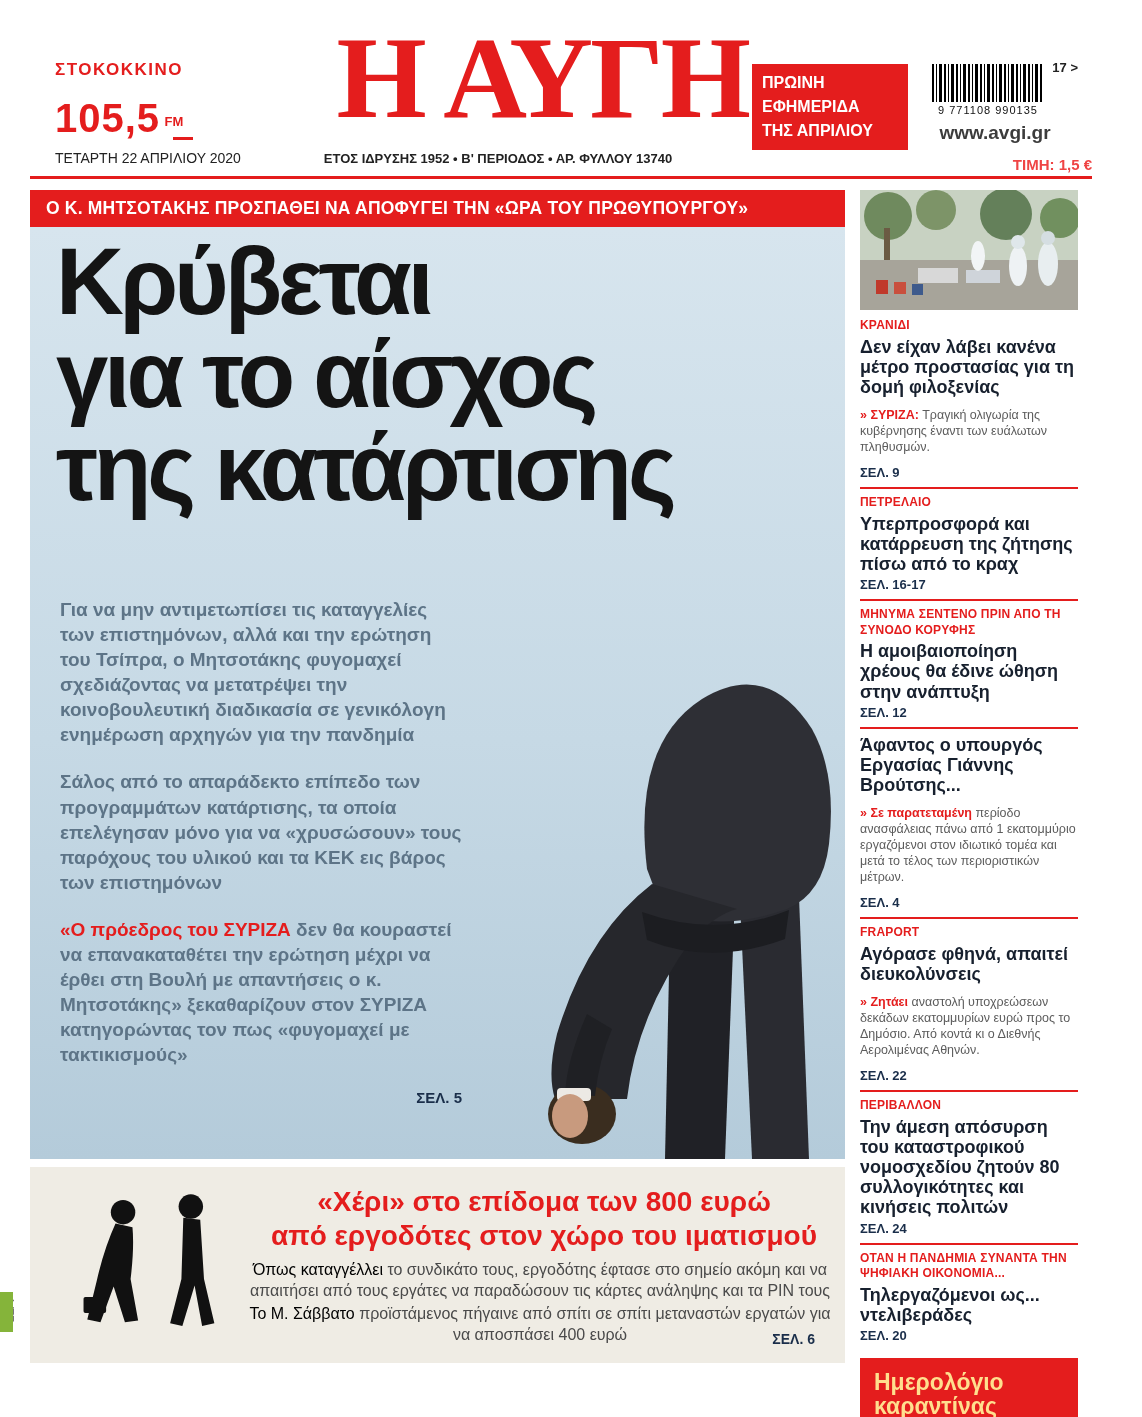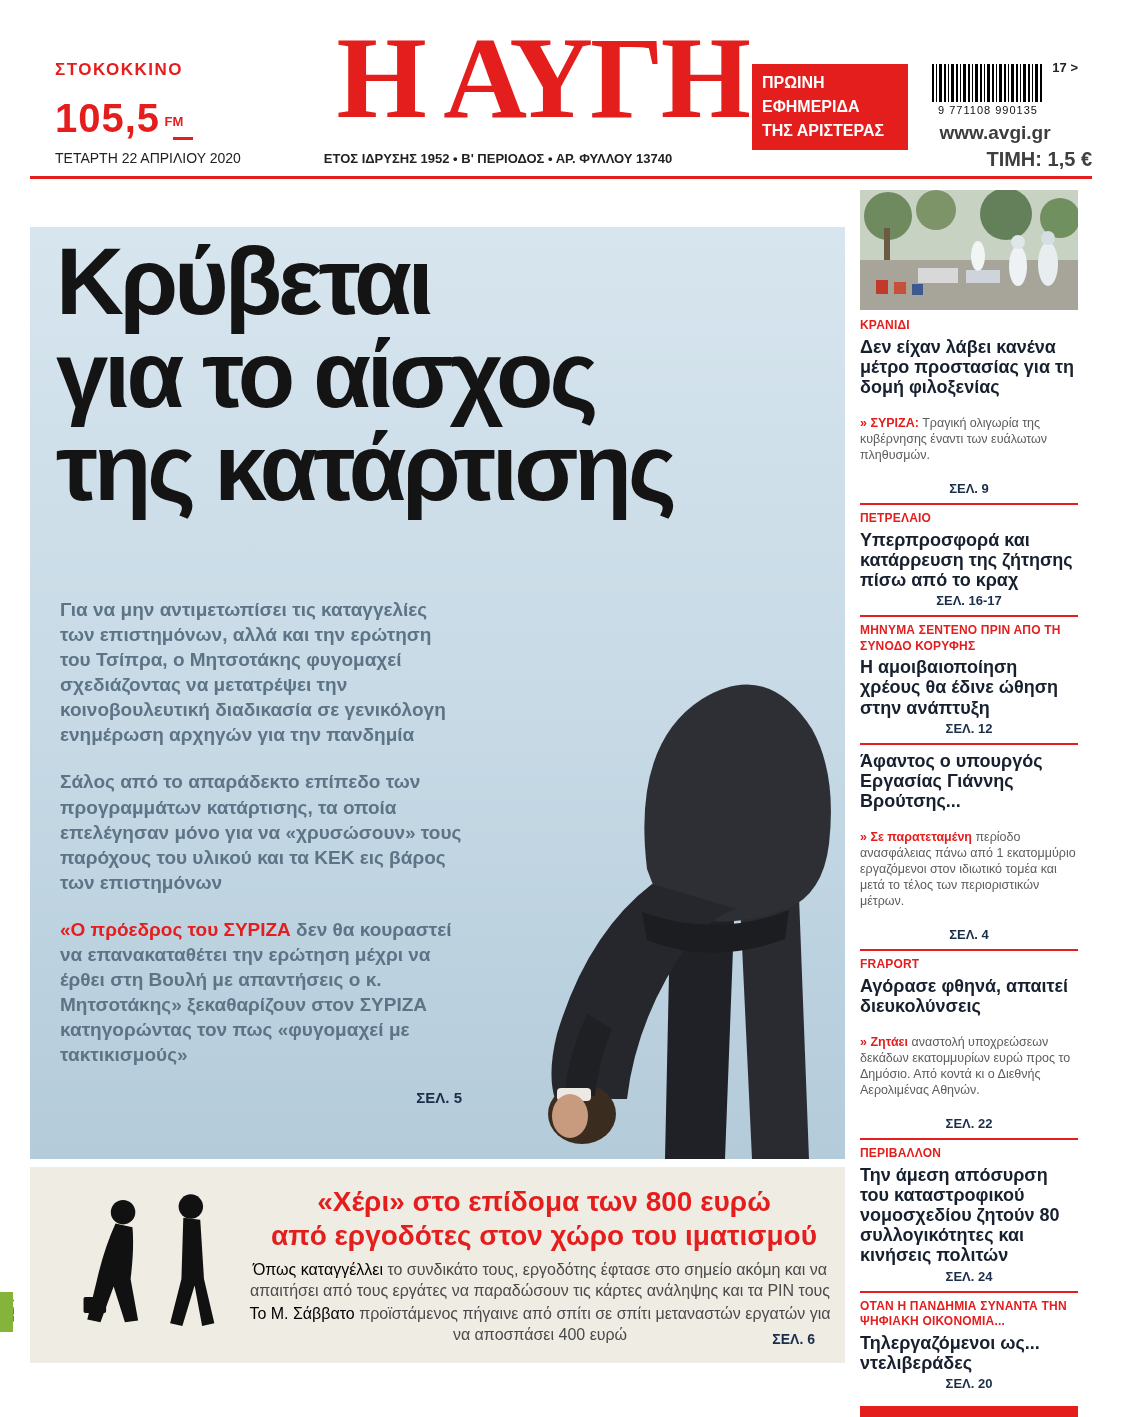--- a/index.html
+++ b/index.html
@@ -23,21 +23,21 @@
 
   .barcode-block{position:absolute;left:928px;top:60px;width:150px;height:58px;}
   .issue-marker{position:absolute;right:0;top:0;font-size:13px;font-weight:bold;color:#222;}
   .barcode-bars{position:absolute;left:4px;top:4px;width:110px;height:38px;
     background:repeating-linear-gradient(90deg,#000 0 2px,#fff 2px 4px,#000 4px 5px,#fff 5px 7px,#000 7px 10px,#fff 10px 12px);}
   .barcode-number{position:absolute;left:0;top:44px;width:120px;text-align:center;font-size:11px;color:#111;letter-spacing:1px;}
   .website{position:absolute;left:920px;top:122px;width:150px;text-align:center;font-size:19px;font-weight:bold;color:#3c3c3c;}
 
   .date{position:absolute;left:55px;top:150px;font-size:14px;color:#222;}
   .issue-info{position:absolute;left:248px;top:151px;width:500px;text-align:center;font-size:13px;font-weight:bold;color:#222;}
-  .price{position:absolute;right:50px;top:148px;font-size:20px;font-weight:bold;color:#404040;}
+  .price{position:absolute;right:50px;top:156px;font-size:15px;font-weight:bold;color:#ef4444;}
   .red-rule{position:absolute;left:30px;top:176px;width:1062px;height:3px;background:#e41d1d;}
 
   
   .banner{position:absolute;left:30px;top:190px;width:815px;height:37px;background:#e41d1d;
     color:#fff;font-weight:bold;font-size:17.5px;line-height:37px;padding-left:16px;box-sizing:border-box;letter-spacing:.2px;}
 
   
   .main{position:absolute;left:30px;top:227px;width:815px;height:932px;overflow:hidden;
     background:linear-gradient(180deg,#d7e5ee 0%,#c6d9e5 55%,#b4cbda 100%);}
   .main-headline{position:absolute;left:26px;top:8px;margin:0;font-size:94px;font-weight:bold;
@@ -48,24 +48,24 @@
   .para-lead{color:#e41d1d;}
   .main-page-ref{text-align:right;font-weight:bold;font-size:15px;color:#1a2e4a;}
 
   
   .sidebar{position:absolute;left:860px;top:190px;width:218px;}
   .sb-photo{width:218px;height:120px;margin-bottom:8px;display:block;}
   .sb-item{padding:6px 0 7px;border-top:2px solid #e41d1d;}
   .sb-item.first{border-top:none;padding-top:0;}
   .kicker{color:#e41d1d;font-weight:bold;font-size:12px;line-height:1.3;margin-bottom:3px;letter-spacing:.2px;}
   .sb-headline{margin:0 0 3px;color:#17202e;font-weight:bold;font-size:18px;line-height:1.12;}
-  .sb-teaser{margin:18px 0;font-size:12.5px;color:#5c5c5c;line-height:1.28;}
+  .sb-teaser{margin:10px 0;font-size:12.5px;color:#5c5c5c;line-height:1.28;}
   .chev{color:#e41d1d;font-weight:bold;}
   .t-lead{color:#e41d1d;font-weight:bold;}
-  .sb-page{text-align:center;font-weight:bold;font-size:13px;color:#1a2e4a;margin-top:1px;}
+  .sb-page{text-align:left;font-weight:bold;font-size:13px;color:#1a2e4a;margin-top:1px;}
   .diary-box{margin-top:8px;background:#e41d1d;color:#fff;padding:12px 14px;box-sizing:border-box;}
   .diary-title{color:#ffdf8e;font-weight:bold;font-size:23px;line-height:1.05;margin-bottom:9px;}
   .diary-sub{font-size:15px;line-height:1.25;width:120px;}
 
   
   .bottom{position:absolute;left:30px;top:1167px;width:815px;height:196px;background:#efece4;}
   .pictogram{position:absolute;left:46px;top:20px;width:160px;height:152px;}
   .bottom-headline{position:absolute;left:222px;top:14px;width:576px;margin:4px;text-align:center;
     color:#e41d1d;font-weight:bold;font-size:28px;line-height:1.2;}
   .bottom-body{position:absolute;left:212px;top:92px;width:596px;text-align:center;font-size:16px;
@@ -91,35 +91,36 @@
       <span class="radio-band">FM</span>
     </div>
     <div class="radio-underline"></div>
   </div>
 
   <h1 class="masthead">Η ΑΥΓΗ</h1>
 
   <div class="tagline-box">
     <div>ΠΡΩΙΝΗ</div>
     <div>ΕΦΗΜΕΡΙΔΑ</div>
-    <div>ΤΗΣ ΑΡΙΣΤΕΡΑΣ</div>
+    <div>ΤΗΣ ΑΠΡΙΛΙΟΥ</div>
   </div>
 
   <div class="barcode-block">
     <div class="issue-marker">17 &gt;</div>
     <div class="barcode-bars"></div>
     <div class="barcode-number">9 771108 990135</div>
   </div>
   <div class="website">www.avgi.gr</div>
 
   <div class="date">ΤΕΤΑΡΤΗ 22 ΑΠΡΙΛΙΟΥ 2020</div>
   <div class="issue-info">ΕΤΟΣ ΙΔΡΥΣΗΣ 1952 • Β' ΠΕΡΙΟΔΟΣ • ΑΡ. ΦΥΛΛΟΥ 13740</div>
   <div class="price">ΤΙΜΗ: 1,5 €</div>
   <div class="red-rule"></div>
 
+  <div class="banner">Ο Κ. ΜΗΤΣΟΤΑΚΗΣ ΠΡΟΣΠΑΘΕΙ ΝΑ ΑΠΟΦΥΓΕΙ ΤΗΝ «ΩΡΑ ΤΟΥ ΠΡΩΘΥΠΟΥΡΓΟΥ»</div>
 
   <div class="main">
     <svg class="main-figure" viewBox="0 0 400 645" aria-hidden="true">
       <path d="M235,320 L228,645 L288,645 L300,330 Z" fill="#202126"></path>
       <path d="M300,325 L315,645 L372,645 L360,330 Z" fill="#2a2b31"></path>
       <path d="M210,355 Q195,230 265,185 Q330,145 375,215 Q400,260 392,330 Q386,380 350,395 Q280,420 225,395 Z" fill="#2e2f35"></path>
       <path d="M215,370 Q150,420 120,520 Q110,560 118,585 L190,585 Q200,500 255,425 Q280,400 300,395 Z" fill="#26272c"></path>
       <ellipse cx="145" cy="600" rx="34" ry="30" fill="#3a2d1f"></ellipse>
       <path d="M150,500 Q130,545 128,580 L158,582 Q162,545 175,515 Z" fill="#1f2024"></path>
       <rect x="120" y="574" width="34" height="13" rx="4" fill="#ece9e4"></rect>

